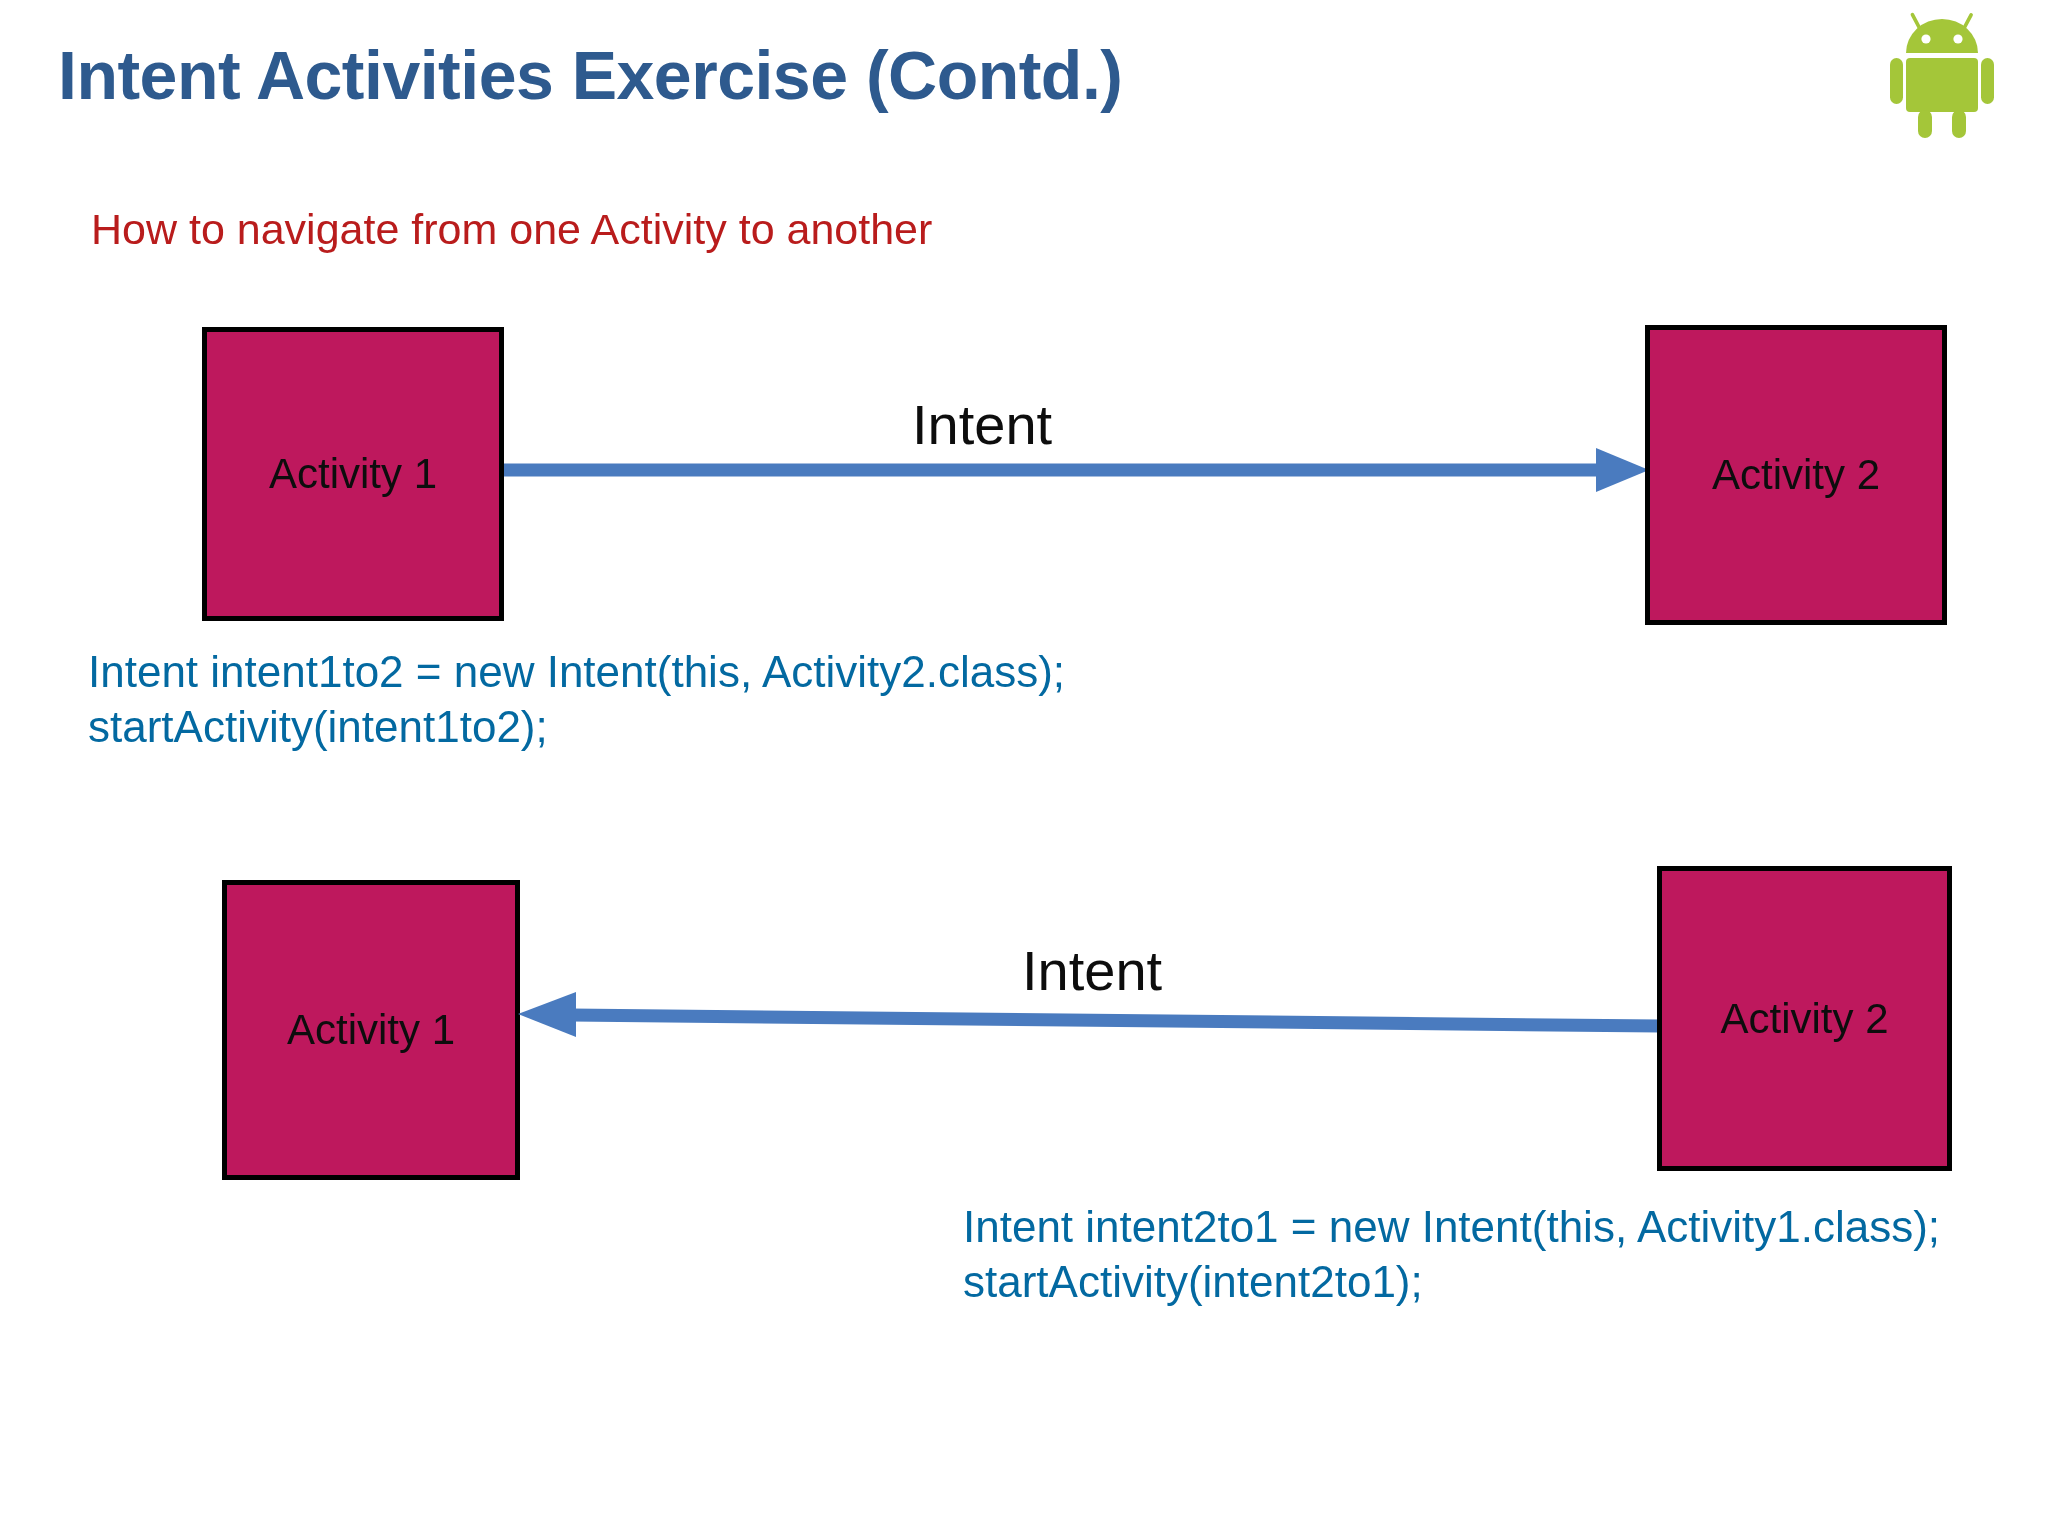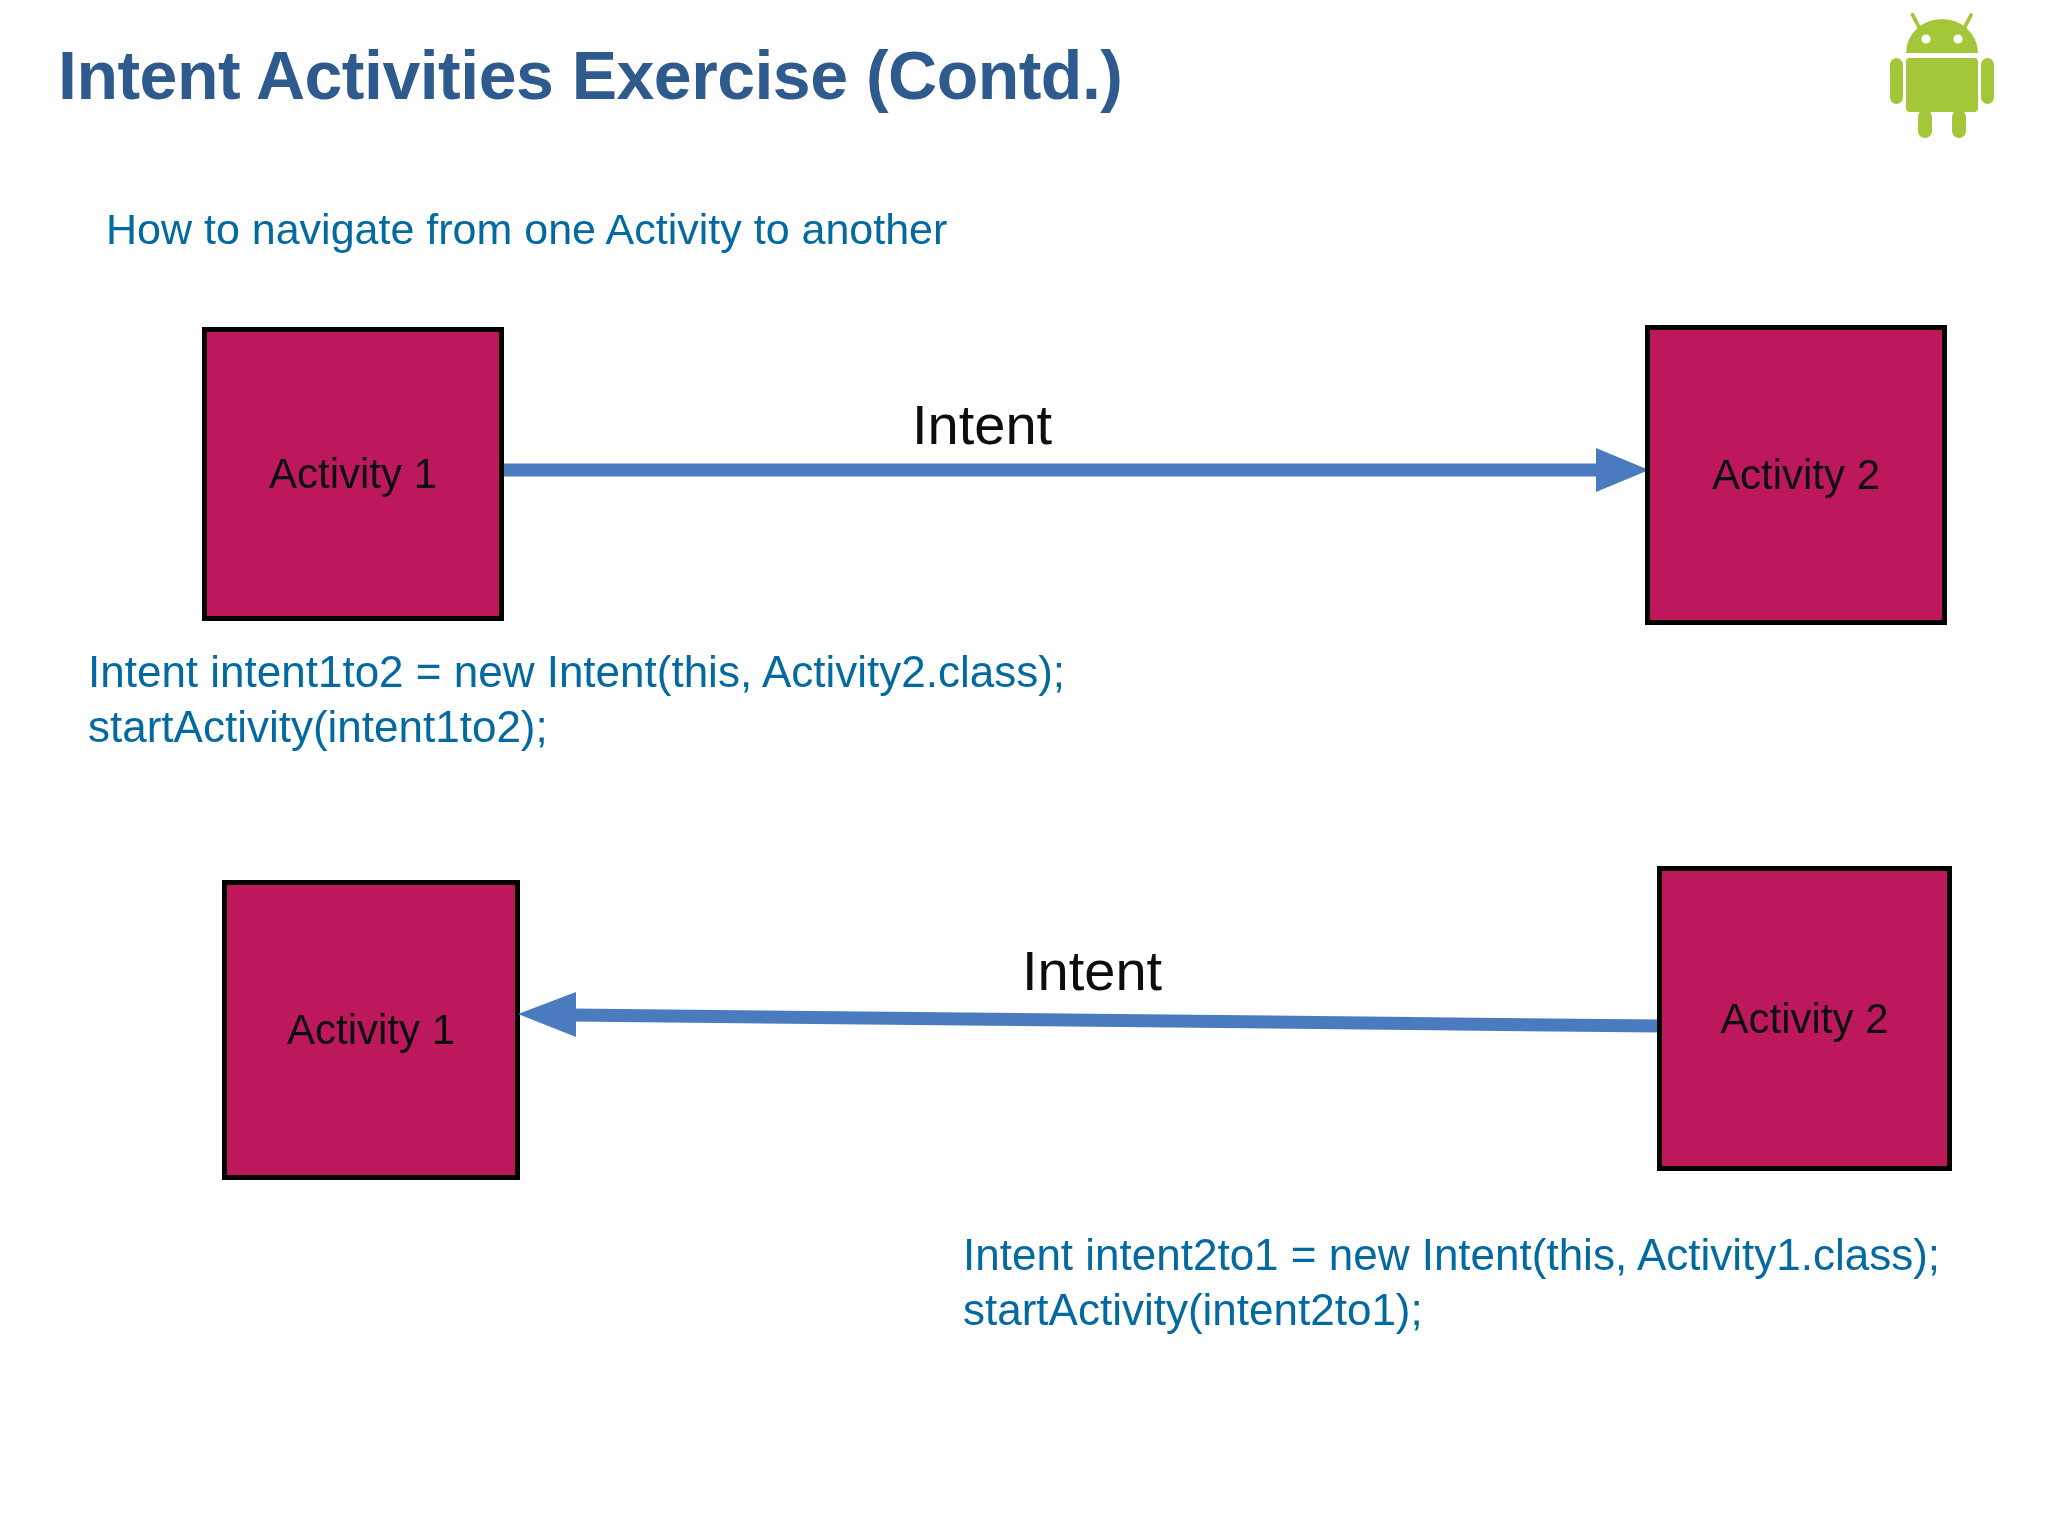--- a/index.html
+++ b/index.html
@@ -33,24 +33,24 @@
     position: absolute;
     right: 48px;
     top: 6px;
     width: 116px;
     height: 140px;
   }
 
   
   .subtitle {
     position: absolute;
-    left: 106px;
+    left: 91px;
     top: 205px;
     font-size: 43px;
-    color: #0369a1;
+    color: #b91c1c;
     white-space: nowrap;
   }
 
   
   .activity-box {
     position: absolute;
     background: #be185d;
     border: 5px solid #000000;
     box-sizing: border-box;
     display: flex;
@@ -89,21 +89,21 @@
 
   
   .code-block {
     position: absolute;
     font-size: 44px;
     line-height: 1.24;
     color: #0369a1;
     white-space: pre;
   }
   #code-1 { left: 88px;  top: 645px; }
-  #code-2 { left: 963px; top: 1228px; }
+  #code-2 { left: 963px; top: 1200px; }
 </style>
 </head>
 <body>
 
 <div class="slide-title">Intent Activities Exercise (Contd.)</div>
 
 <div class="android-logo">
   <svg viewBox="0 0 116 140" width="116" height="140" aria-hidden="true">
     <g fill="#A4C639">
 

